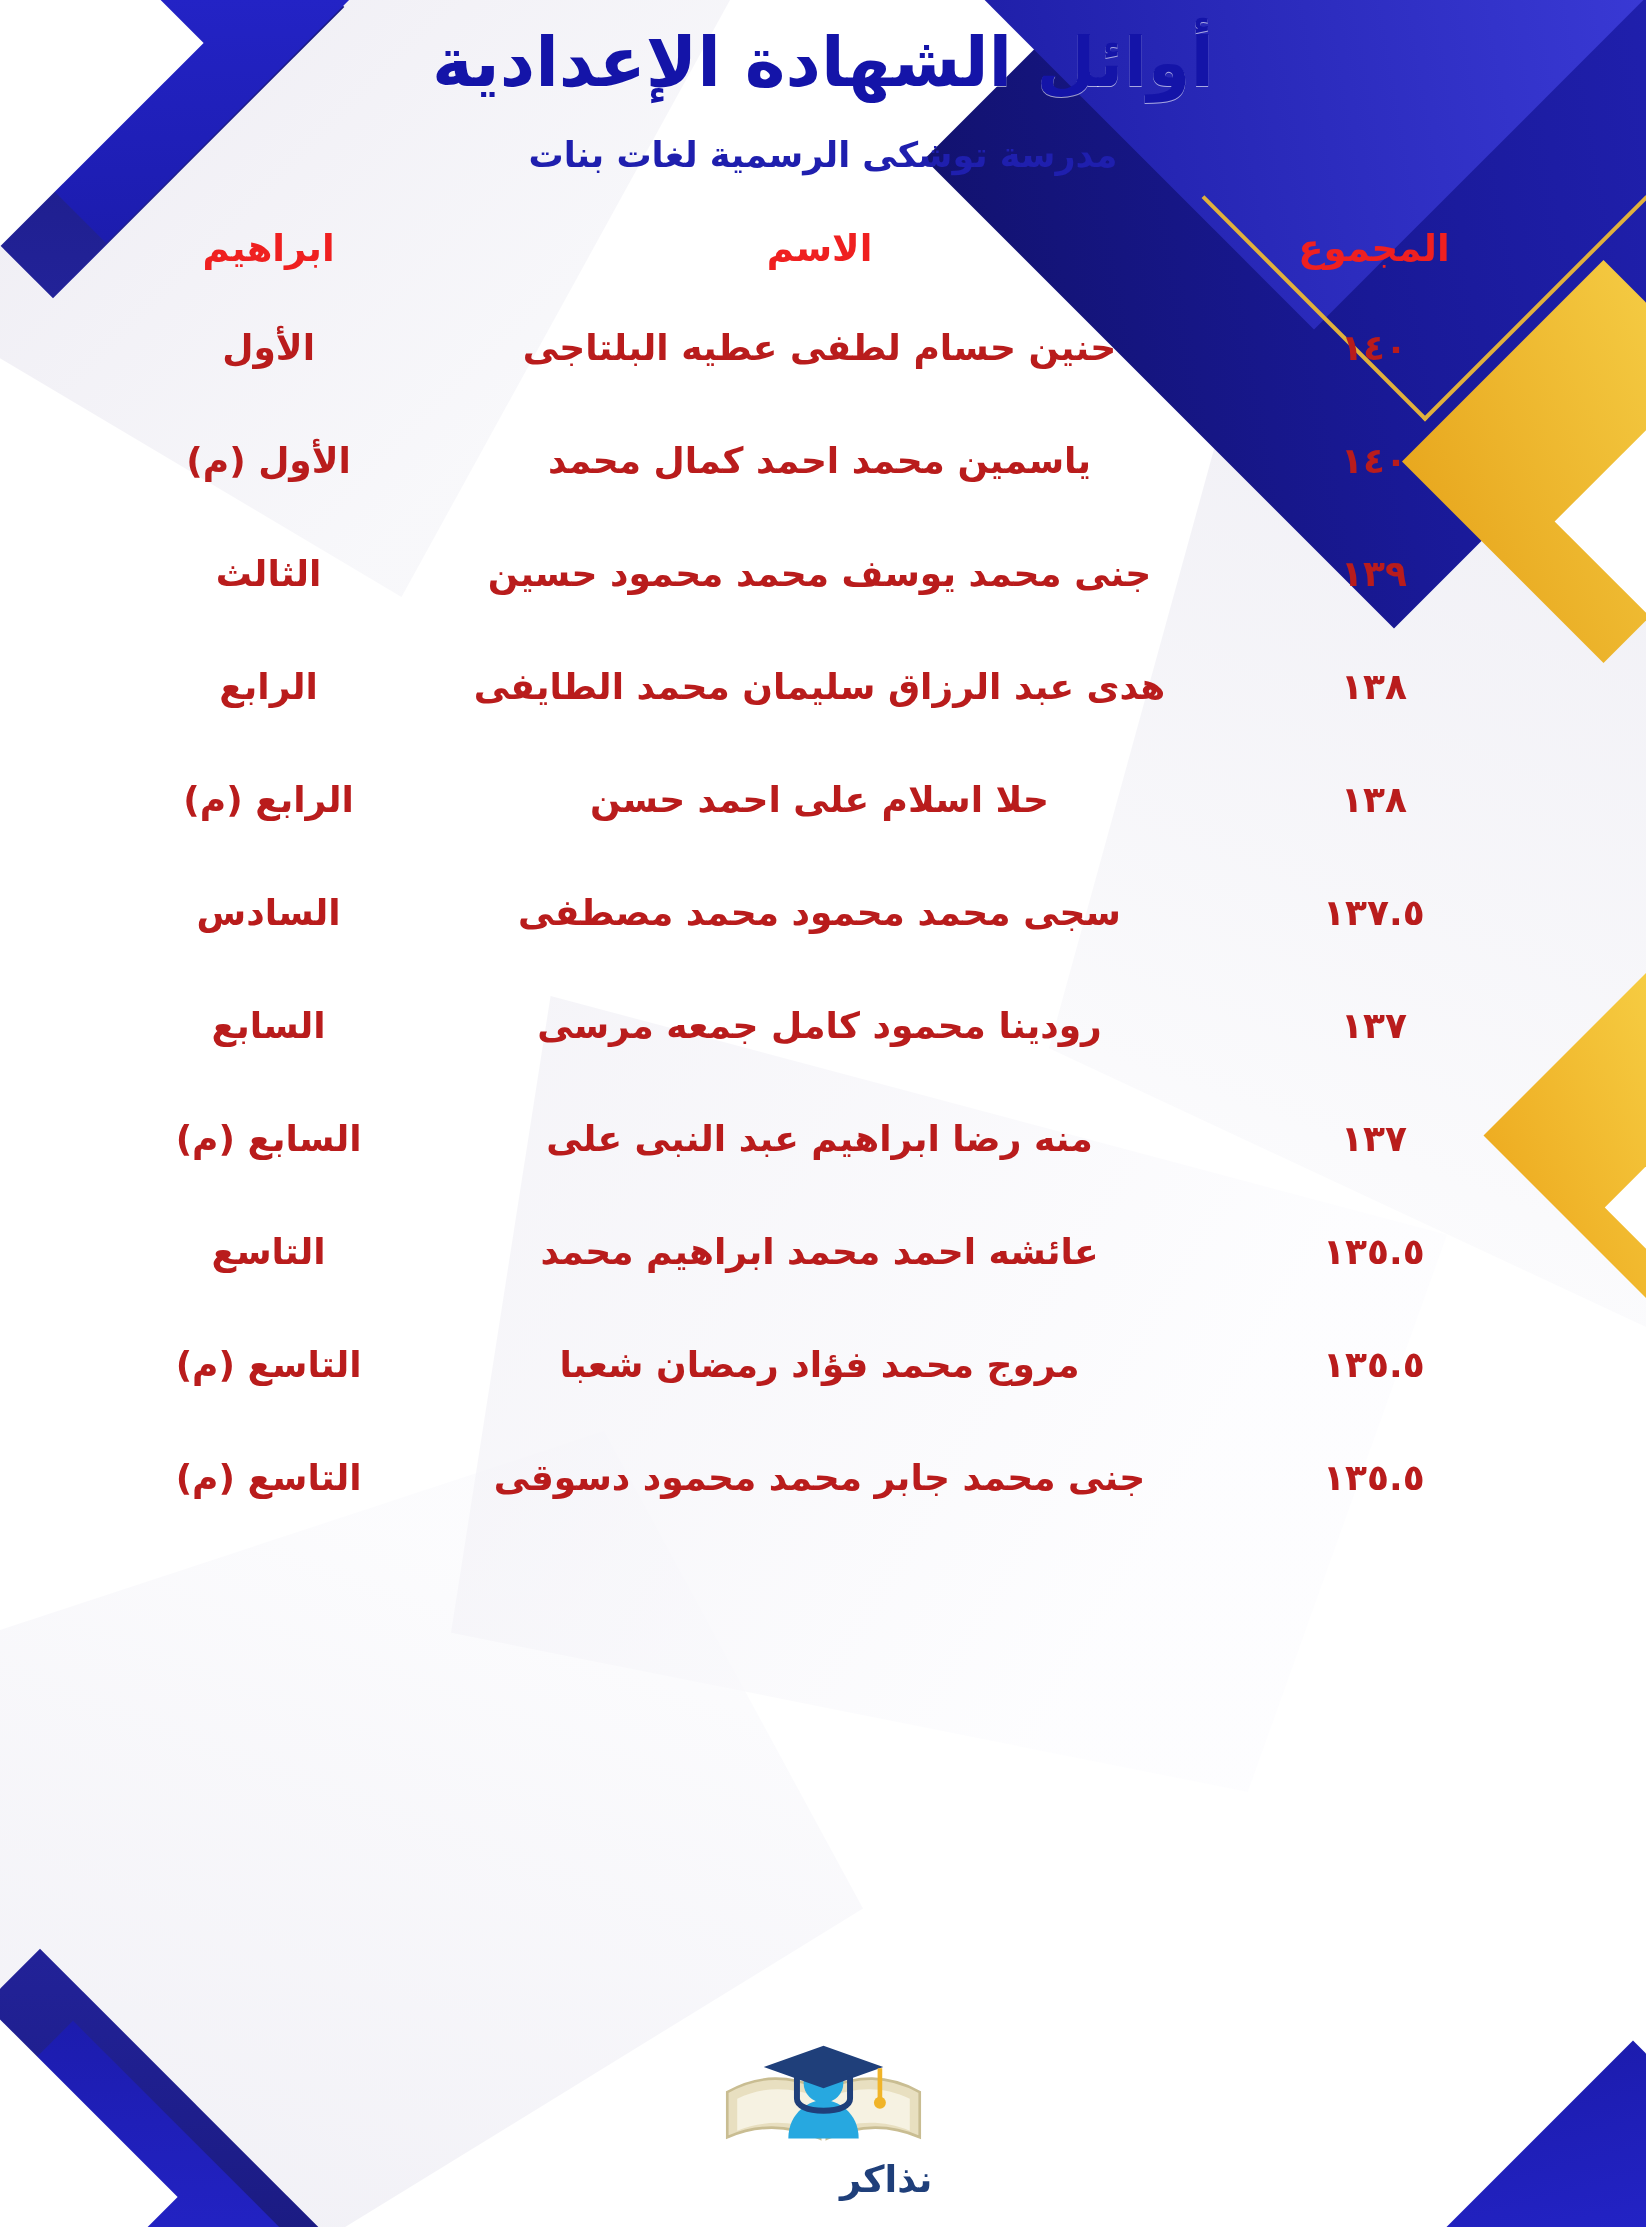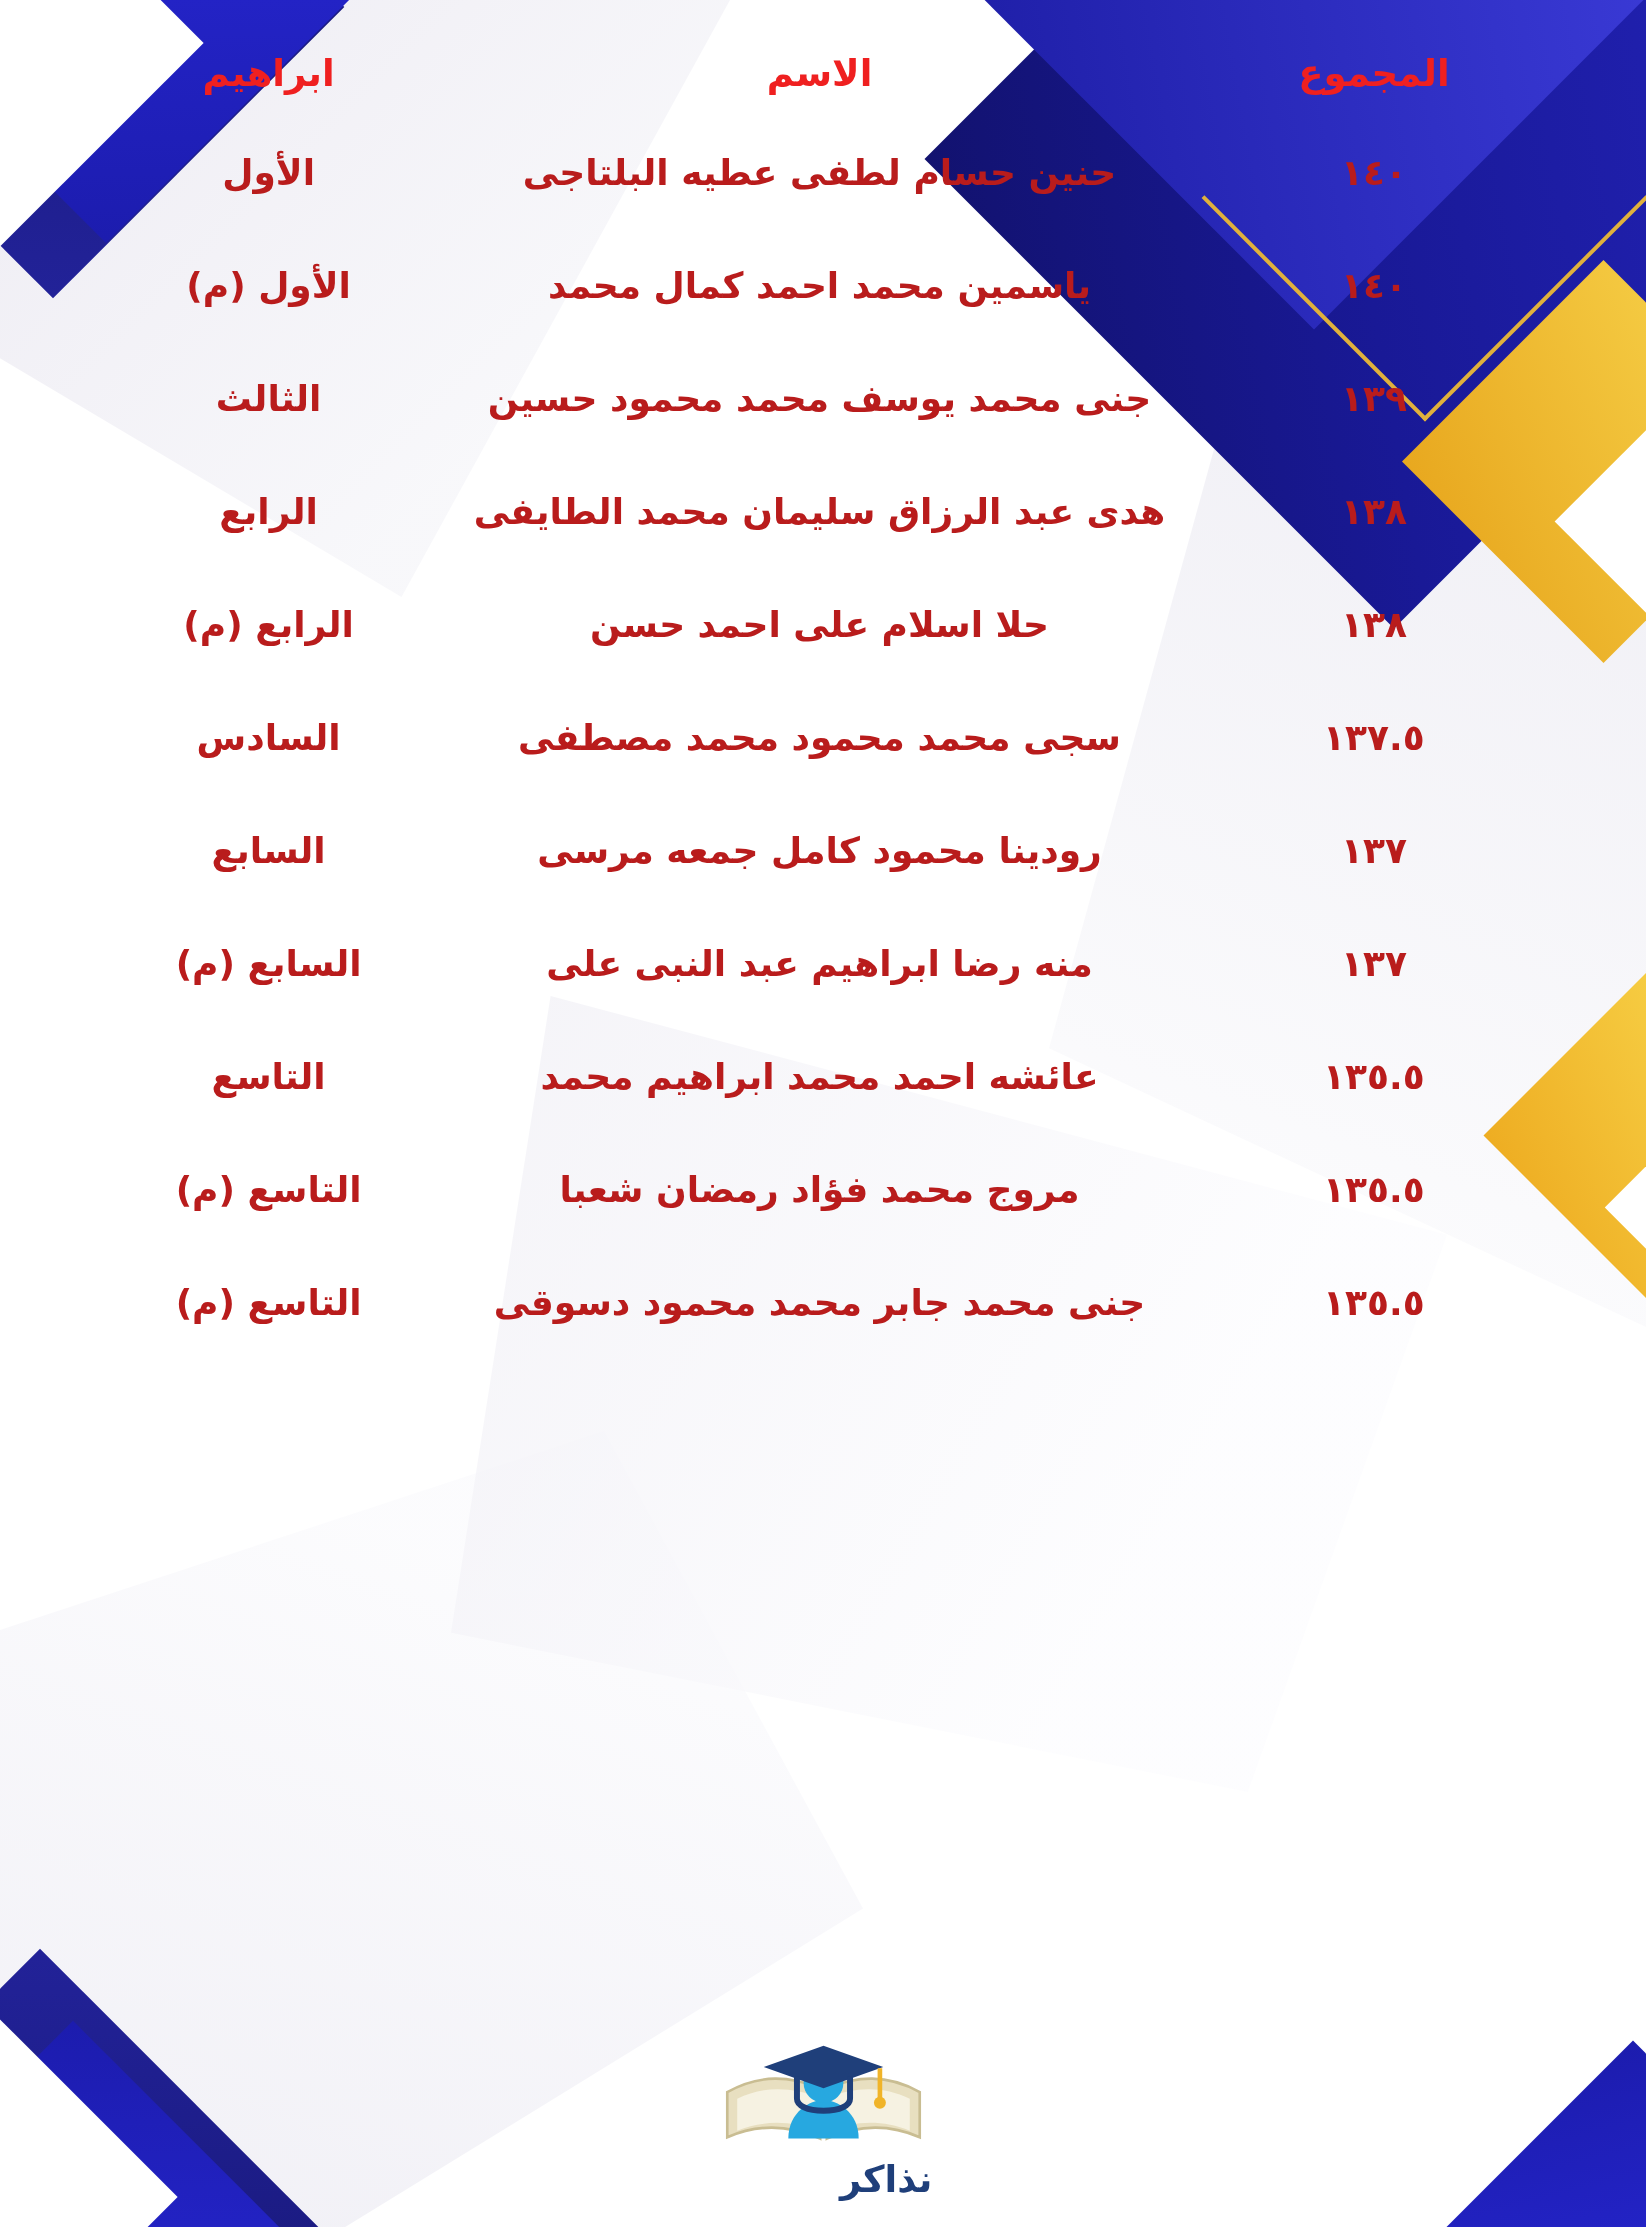--- a/index.html
+++ b/index.html
@@ -248,20 +248,22 @@
   <div class="tl-white"></div>
 
   <div class="bl-navy"></div>
   <div class="bl-blue"></div>
   <div class="bl-white"></div>
   <div class="br-blue"></div>
 </div>
 
 <div class="content">
 
+  <div class="title">أوائل الشهادة الإعدادية</div>
+  <div class="subtitle">مدرسة توشكى الرسمية لغات بنات</div>
 
   <table class="honors">
     <colgroup>
       <col class="col-total">
       <col class="col-name">
       <col class="col-rank">
     </colgroup>
     <thead>
       <tr>
         <th>المجموع</th>

